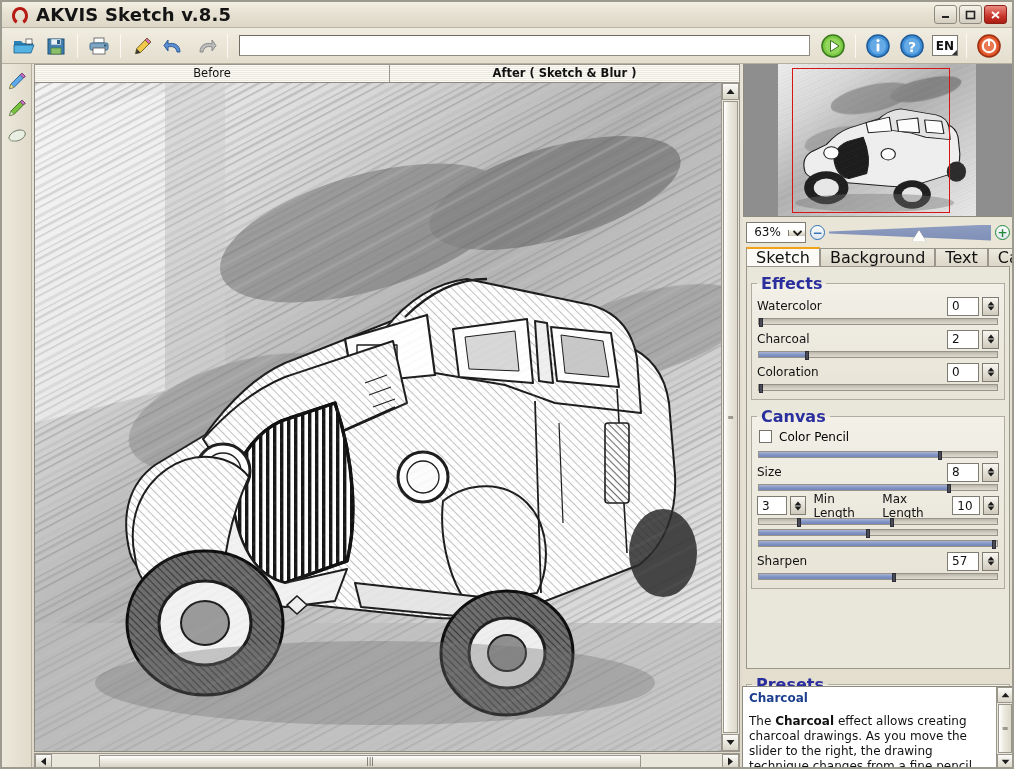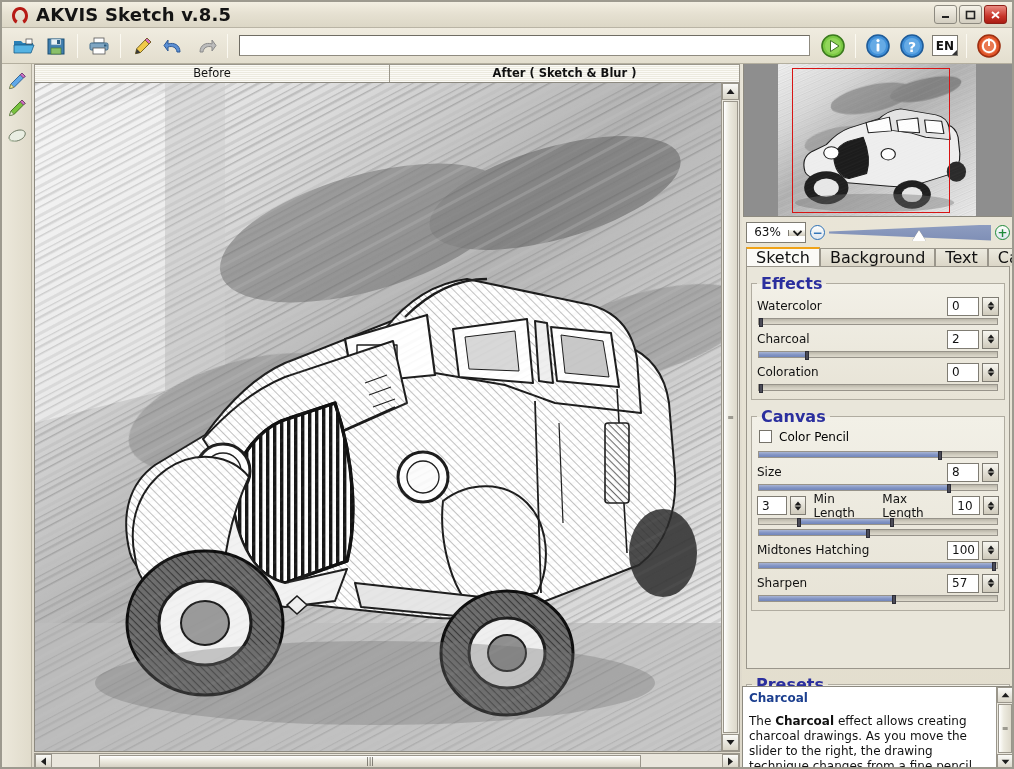--- a/index.html
+++ b/index.html
@@ -834,32 +834,20 @@
           <div class="fill" style="left:17%;width:39%"></div>
           <div class="knob" style="left:16%"></div>
           <div class="knob" style="left:55%"></div>
         </div>
 
         <div class="track">
           <div class="fill" style="width:46%"></div>
           <div class="knob" style="left:45%"></div>
         </div>
 
-        <div class="srow">
-          <div class="slabel">Midtones Hatching</div>
-          <div class="numbox">100</div>
-          <div class="spin">
-            <svg width="8" height="5">
-                <path d="M4 0.6 L7.4 4.4 L0.6 4.4 Z" fill="#1a1a1a"></path>
-              </svg>
-            <svg width="8" height="5">
-                <path d="M4 4.4 L0.6 0.6 L7.4 0.6 Z" fill="#1a1a1a"></path>
-              </svg>
-          </div>
-        </div>
         <div class="track">
           <div class="fill" style="width:99%"></div>
           <div class="knob" style="left:98%"></div>
         </div>
 
         <div class="srow">
           <div class="slabel">Sharpen</div>
           <div class="numbox">57</div>
           <div class="spin">
             <svg width="8" height="5">

